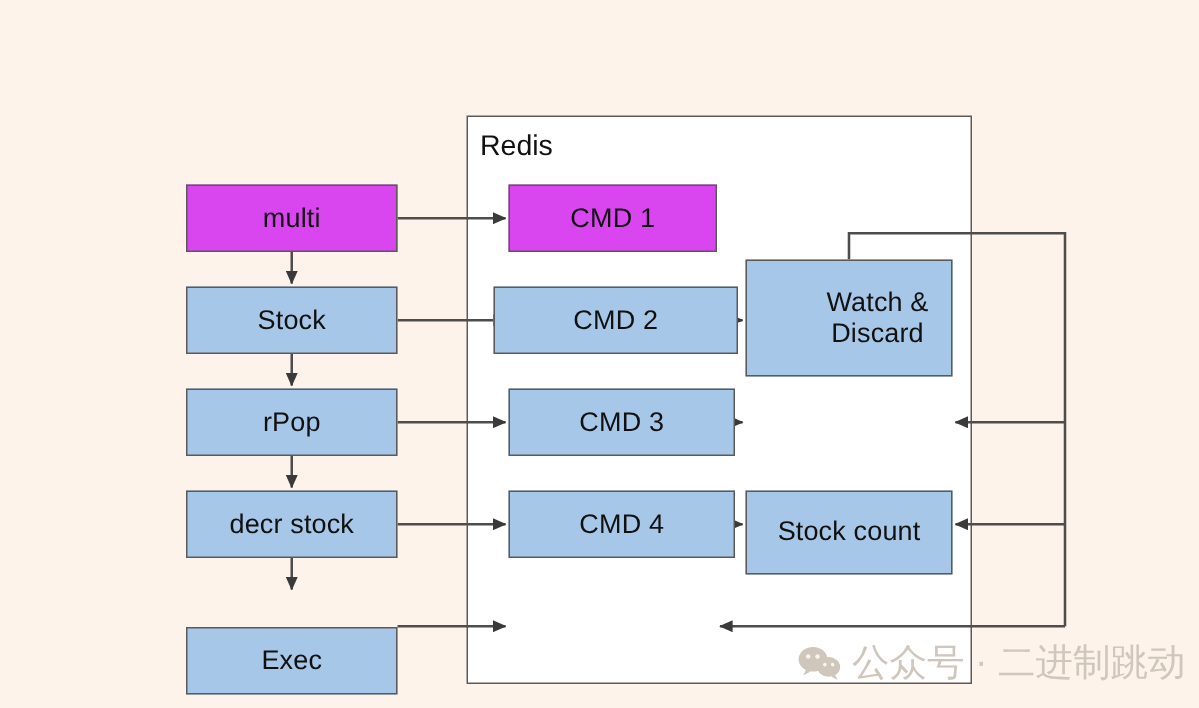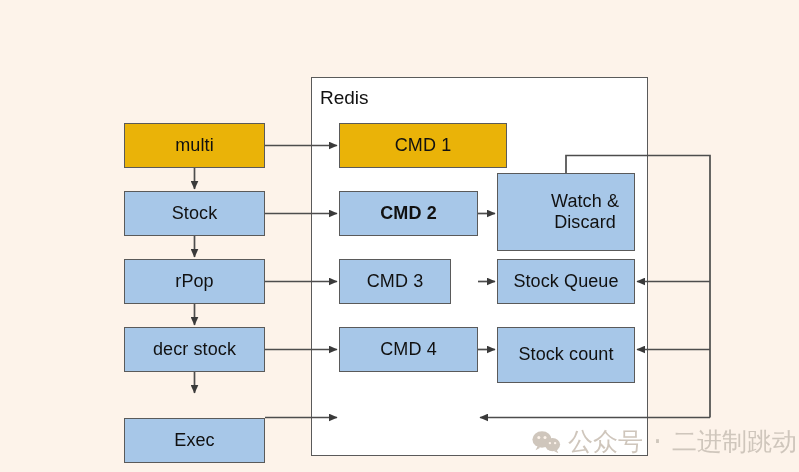--- a/index.html
+++ b/index.html
@@ -32,42 +32,42 @@
     border: 1.6px solid #5a5a5a;
     display: flex;
     align-items: center;
     justify-content: center;
     text-align: center;
     line-height: 1.18;
     color: #111111;
     font-size: 18px;
     letter-spacing: 0.1px;
   }
-  .fill-yellow { background: #eab308; }
+  .fill-yellow { background: #d946ef; }
   .fill-blue   { background: #a7c7e8; }
   .container-box {
     position: absolute;
     box-sizing: border-box;
     border: 1.8px solid #5a5a5a;
     background: #ffffff;
   }
   .container-label {
     position: absolute;
     font-size: 19px;
     color: #111111;
     text-align: center;
   }
   .watermark {
     position: absolute;
     display: flex;
     align-items: center;
     gap: 7px;
     color: #cfc6bc;
     font-size: 25px;
-    font-family: Liberation Mono, monospace;
+    font-family: Liberation Sans, sans-serif;
     white-space: nowrap;
     user-select: none;
     pointer-events: none;
   }
   .wm-dot { color: #cfc6bc; }
   .wechat-icon { display: block; }
 </style>
 </head>
 <body>
 
@@ -108,28 +108,27 @@
       <path d="M710,417.5 L480,417.5" marker-end="url(#arrowhead)"></path>
     </g>
   </svg>
 
   <div class="node-box fill-yellow" style="left:124px; top:123px; width:141px; height:45px;">multi</div>
   <div class="node-box fill-blue" style="left:124px; top:191px; width:141px; height:45px;">Stock</div>
   <div class="node-box fill-blue" style="left:124px; top:327px; width:141px; height:45px;">decr stock</div>
   <div class="node-box fill-blue" style="left:124px; top:259px; width:141px; height:45px;">rPop</div>
   <div class="node-box fill-blue" style="left:124px; top:418px; width:141px; height:45px;">Exec</div>
 
-  <div class="node-box fill-yellow" style="left:339px; top:123px; width:168px; height:45px;">CMD 1</div>
-  <div class="node-box fill-blue" style="left:339px; top:191px; width:139px; height:45px;font-weight:bold;">CMD 2</div>
-  <div class="node-box fill-blue" style="left:339px; top:259px; width:112px; height:45px;">CMD 3</div>
-  <div class="node-box fill-blue" style="left:339px; top:327px; width:139px; height:45px;">CMD 4</div>
+  <div class="node-box fill-yellow" style="left:339px; top:123px; width:139px; height:45px;">CMD 1</div>
+  <div class="node-box fill-blue" style="left:329px; top:191px; width:163px; height:45px;">CMD 2</div>
+  <div class="node-box fill-blue" style="left:339px; top:259px; width:151px; height:45px;">CMD 3</div>
+  <div class="node-box fill-blue" style="left:339px; top:327px; width:151px; height:45px;">CMD 4</div>
 
   <div class="node-box fill-blue" style="left:497px; top:173px; width:138px; height:78px; white-space:pre-line;padding-left:38px;">Watch &amp;
 Discard</div>
-  <div class="node-box fill-blue" style="left:497px; top:259px; width:138px; height:45px;">Stock Queue</div>
   <div class="node-box fill-blue" style="left:497px; top:327px; width:138px; height:56px;">Stock count</div>
 
   <div class="watermark" style="left:531px; top:425px;">
     <span>
       <svg class="wechat-icon" width="30" height="24" viewBox="0 0 30 24" xmlns="http://www.w3.org/2000/svg">
         <ellipse cx="11" cy="9.5" rx="9.6" ry="8.2" fill="#cfc6bc"></ellipse>
         <path d="M6.5 16.2 L4.6 20.2 L9.2 17.8 Z" fill="#cfc6bc"></path>
         <circle cx="7.8" cy="7.6" r="1.5" fill="#fdf3ea"></circle>
         <circle cx="14.0" cy="7.6" r="1.5" fill="#fdf3ea"></circle>
         <ellipse cx="21.5" cy="14.6" rx="7.6" ry="6.6" fill="#cfc6bc"></ellipse>

